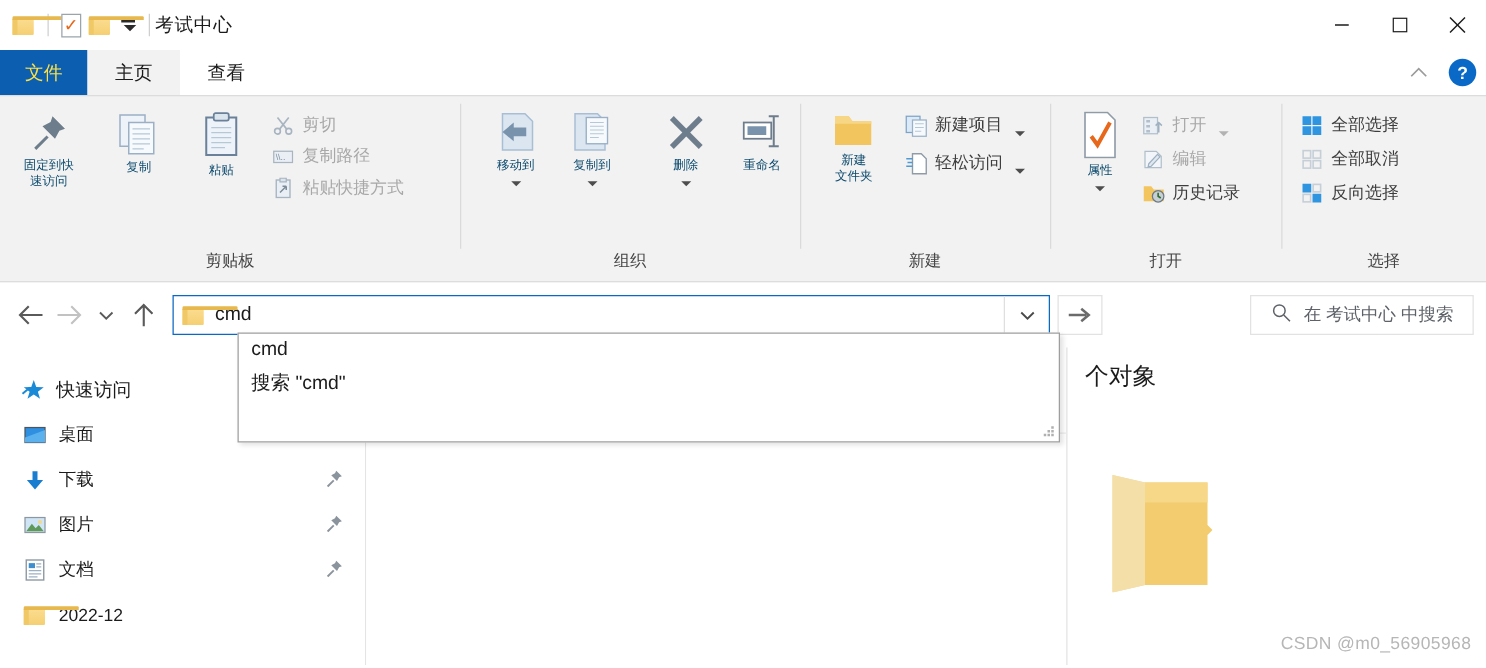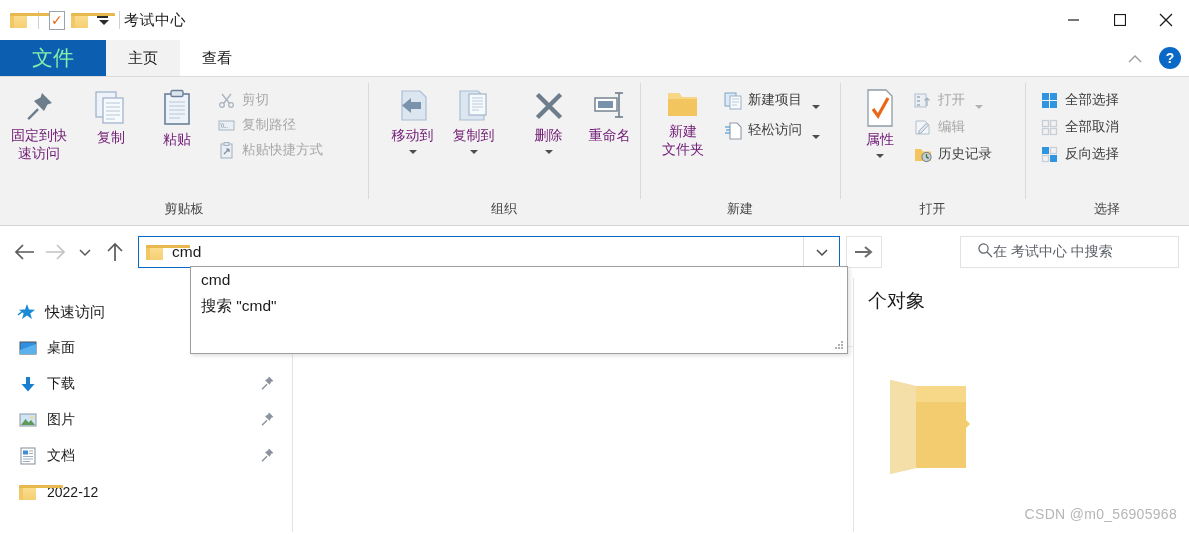--- a/index.html
+++ b/index.html
@@ -64,21 +64,21 @@
 
   
   .tabstrip {
     height:36px; display:flex; align-items:stretch;
     background:#ffffff; position:relative;
   }
   .tab {
     display:flex; align-items:center; justify-content:center;
     padding:0 22px; font-size:15px; color:#1b1b1b;
   }
-  .tab.file { background:#0b5eb0; color:#86efac; font-size:21px; padding:0 32px; }
+  .tab.file { background:#0b5eb0; color:#fde047; font-size:15px; padding:0 20px; }
   .tab.active { background:#f2f2f2; }
   .ribbon-right {
     position:absolute; right:8px; top:0; height:36px; display:flex; align-items:center; gap:12px;
   }
   .collapse-chev { color:#9b9b9b; font-size:15px; padding:0 4px; }
   .help-btn {
     width:22px; height:22px; border-radius:50%; background:#0a68c6; color:#fff;
     font-size:14px; font-weight:bold; display:flex; align-items:center; justify-content:center;
   }
 
@@ -91,21 +91,21 @@
   .rgroup { position:relative; display:flex; flex-direction:column; height:100%; }
   .rgroup .gbody { flex:1; display:flex; align-items:flex-start; padding-top:8px; }
   .rgroup .glabel {
     text-align:center; font-size:13px; color:#444; padding-bottom:7px;
   }
   .rgroup + .rgroup::before {
     content:""; position:absolute; left:0; top:6px; bottom:26px; width:1px; background:#dadada;
   }
   .bigbtn {
     width:66px; display:flex; flex-direction:column; align-items:center; gap:4px;
-    font-size:14px; color:#701a75; text-align:center; line-height:1.25; padding-top:4px;
+    font-size:10px; color:#0c4a6e; text-align:center; line-height:1.25; padding-top:4px;
   }
   .bigbtn .lbl { white-space:pre-line; }
   .smallcol { display:flex; flex-direction:column; gap:7px; padding-top:6px; }
   .smallbtn {
     display:flex; align-items:flex-end; gap:7px; font-size:13.5px; color:#3d3d3d;
     padding-right:4px;
   }
   .smallbtn.dim { color:#a8a8a8; }
   .caret-sm {
     width:0; height:0; border-left:4px solid transparent; border-right:4px solid transparent;
@@ -138,22 +138,22 @@
   .addr-text { font-size:15.5px; color:#1b1b1b; flex:1; }
   .addr-drop {
     width:36px; height:30px; display:flex; align-items:center; justify-content:center;
     border-left:1px solid #dfdfdf;
   }
   .gobtn {
     width:36px; height:32px; margin-left:6px; border:1px solid #e2e2e2; background:#fff;
     display:flex; align-items:center; justify-content:center;
   }
   .searchbox {
-    position:absolute; right:10px; top:10px; width:219px; height:32px;
-    border:1px solid #e2e2e2; background:#fff; display:flex; align-items:center; 
+    position:absolute; right:10px; top:10px; width:179px; height:32px;
+    border:1px solid #e2e2e2; background:#fff; display:flex; align-items:center; gap:10px;
     padding-left:16px;
   }
   .search-ph { font-size:14px; color:#5d6168; }
 
   
   .content { display:flex; height:254px; position:relative; }
   .sidebar { width:293px; position:relative; padding-top:16px; background:#fff; }
   .sb-item {
     height:36px; display:flex; align-items:center; font-size:14px; color:#1b1b1b;
     padding-left:18px; position:relative;

